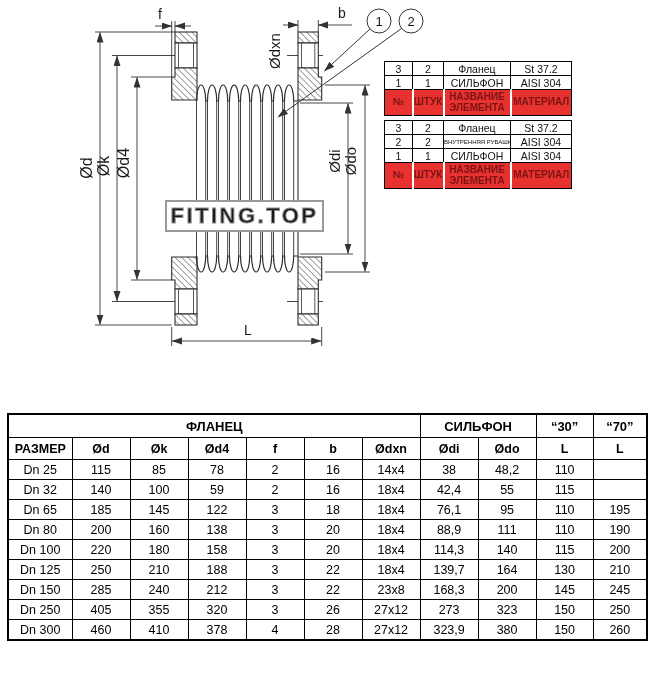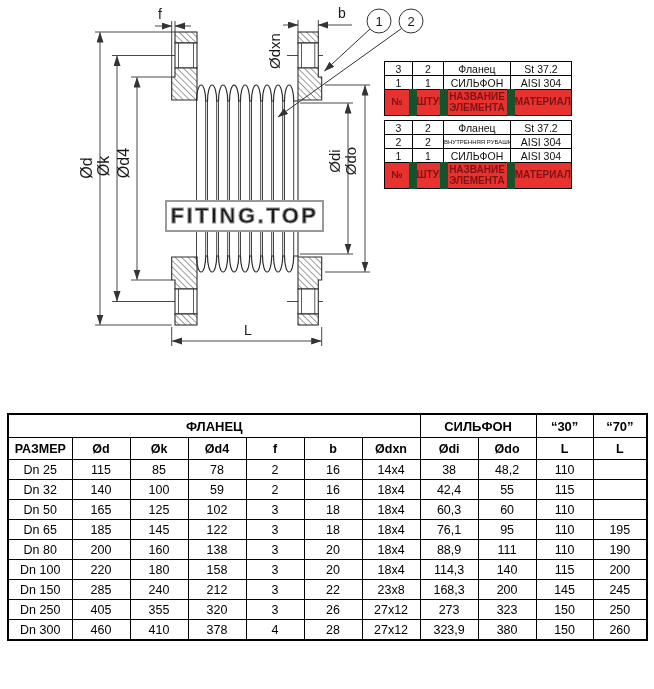--- a/index.html
+++ b/index.html
@@ -8,21 +8,21 @@
   svg{position:absolute;top:0;left:0;}
   svg text{font-family:"Liberation Sans",sans-serif;fill:#1a1a1a;}
 
   
   .bom{position:absolute;border-collapse:collapse;table-layout:fixed;background:#fff;border:1px solid #000;}
   .bom td{border:1px solid #000;text-align:center;vertical-align:middle;padding:0;
           font-size:10.5px;color:#111;overflow:hidden;white-space:nowrap;}
   .bom tbody td{height:13px;}
   .bom td.tiny{font-size:6px;}
   .bom tfoot td{background:#e8322f;color:#7c1315;font-weight:bold;font-size:10px;height:25px;
-                border-left:8px solid #14532d;border-right:2px solid #fff;white-space:normal;line-height:1.05;}
+                border-left:2px solid #14532d;border-right:2px solid #fff;white-space:normal;line-height:1.05;}
   .bom tfoot td:first-child{border-left:1px solid #000;}
   .bom tfoot td:last-child{border-right:1px solid #000;}
   #bom-a{left:384px;top:61px;width:188px;}
   #bom-b{left:384px;top:120px;width:188px;}
 
   
   .dim-table{position:absolute;left:7px;top:413px;width:641px;border-collapse:collapse;
              table-layout:fixed;border:2px solid #000;background:#fff;}
   .dim-table th,.dim-table td{border:1px solid #000;text-align:center;vertical-align:middle;
              padding:0;font-size:12.5px;color:#000;overflow:hidden;white-space:nowrap;}
@@ -265,33 +265,20 @@
           <td>59</td>
           <td>2</td>
           <td>16</td>
           <td>18x4</td>
           <td>42,4</td>
           <td>55</td>
           <td>115</td>
           <td></td>
         </tr>
         <tr>
-          <td>Dn 50</td>
-          <td>165</td>
-          <td>125</td>
-          <td>102</td>
-          <td>3</td>
-          <td>18</td>
-          <td>18x4</td>
-          <td>60,3</td>
-          <td>60</td>
-          <td>110</td>
-          <td></td>
-        </tr>
-        <tr>
           <td>Dn 65</td>
           <td>185</td>
           <td>145</td>
           <td>122</td>
           <td>3</td>
           <td>18</td>
           <td>18x4</td>
           <td>76,1</td>
           <td>95</td>
           <td>110</td>
@@ -315,20 +302,33 @@
           <td>220</td>
           <td>180</td>
           <td>158</td>
           <td>3</td>
           <td>20</td>
           <td>18x4</td>
           <td>114,3</td>
           <td>140</td>
           <td>115</td>
           <td>200</td>
+        </tr>
+        <tr>
+          <td>Dn 125</td>
+          <td>250</td>
+          <td>210</td>
+          <td>188</td>
+          <td>3</td>
+          <td>22</td>
+          <td>18x4</td>
+          <td>139,7</td>
+          <td>164</td>
+          <td>130</td>
+          <td>210</td>
         </tr>
         <tr>
           <td>Dn 150</td>
           <td>285</td>
           <td>240</td>
           <td>212</td>
           <td>3</td>
           <td>22</td>
           <td>23x8</td>
           <td>168,3</td>

